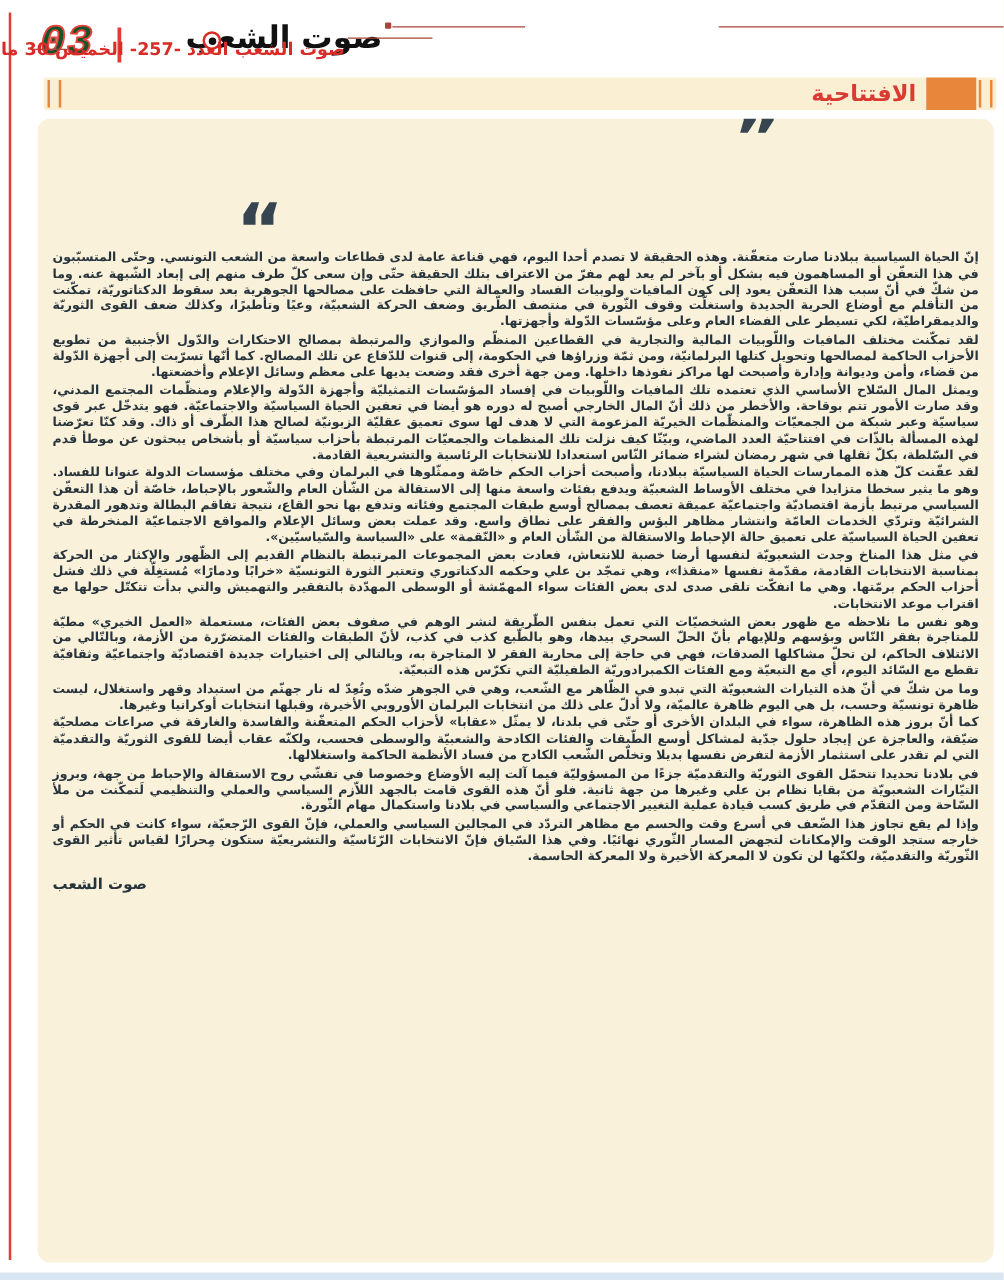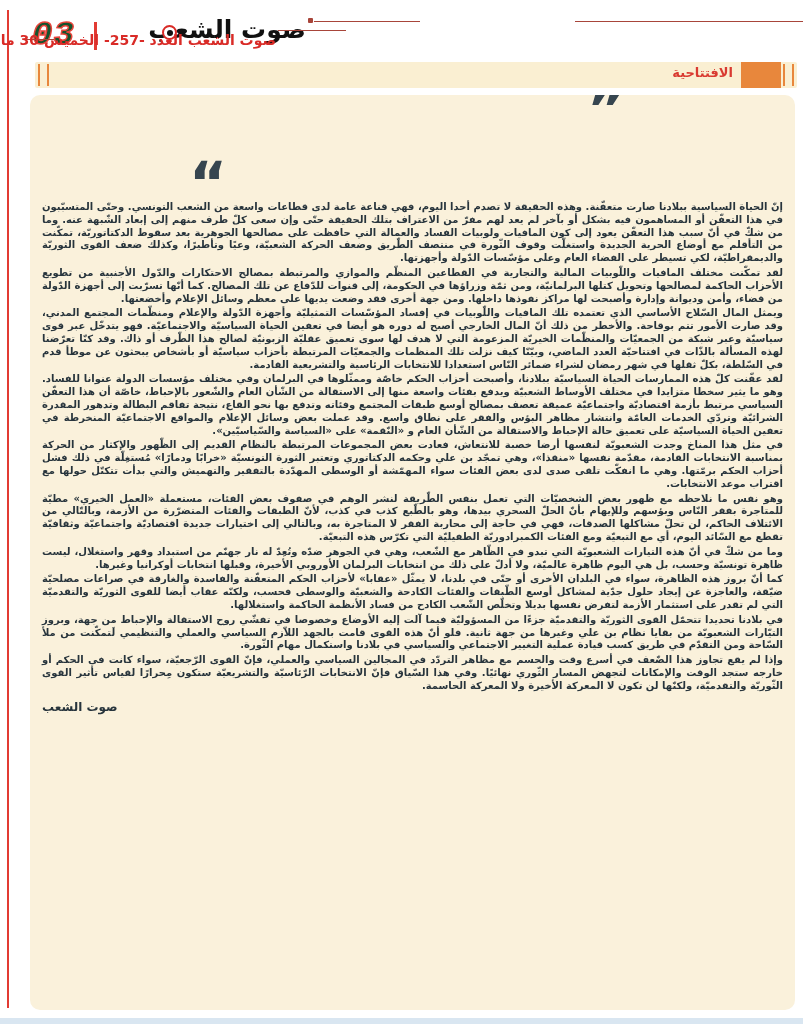--- a/index.html
+++ b/index.html
@@ -42,21 +42,21 @@
   
   .section-bar{
     position:absolute;top:62px;left:35px;width:762px;height:26px;background:#faefd2;border-radius:2px;
   }
   .bar-lines-left{position:absolute;left:3px;top:2px;height:22px;width:7px;
     border-left:2px solid #e8873c;border-right:2px solid #e8873c;}
   .bar-lines-right{position:absolute;right:3px;top:2px;height:22px;width:7px;
     border-left:2px solid #e8873c;border-right:2px solid #e8873c;}
   .bar-orange-block{position:absolute;right:16px;top:0;height:26px;width:40px;background:#e8873c;}
   .section-label{
-    position:absolute;right:64px;top:3px;font-size:13px;font-weight:bold;color:#d93a31;direction:rtl;
+    position:absolute;right:64px;top:3px;font-size:18px;font-weight:bold;color:#d93a31;direction:rtl;
   }
 
   
   .article-card{
     position:absolute;top:95px;left:30px;width:765px;height:915px;background:#faf1db;
     border-radius:10px;overflow:hidden;direction:rtl;
   }
   .title-wrap{position:relative;height:102px;text-align:center;}
   .quote-open{position:absolute;top:-14px;right:170px;font-size:58px;font-weight:bold;color:#36454f;line-height:1;}
   .quote-close{position:absolute;bottom:-16px;right:568px;font-size:58px;font-weight:bold;color:#36454f;line-height:1;}

